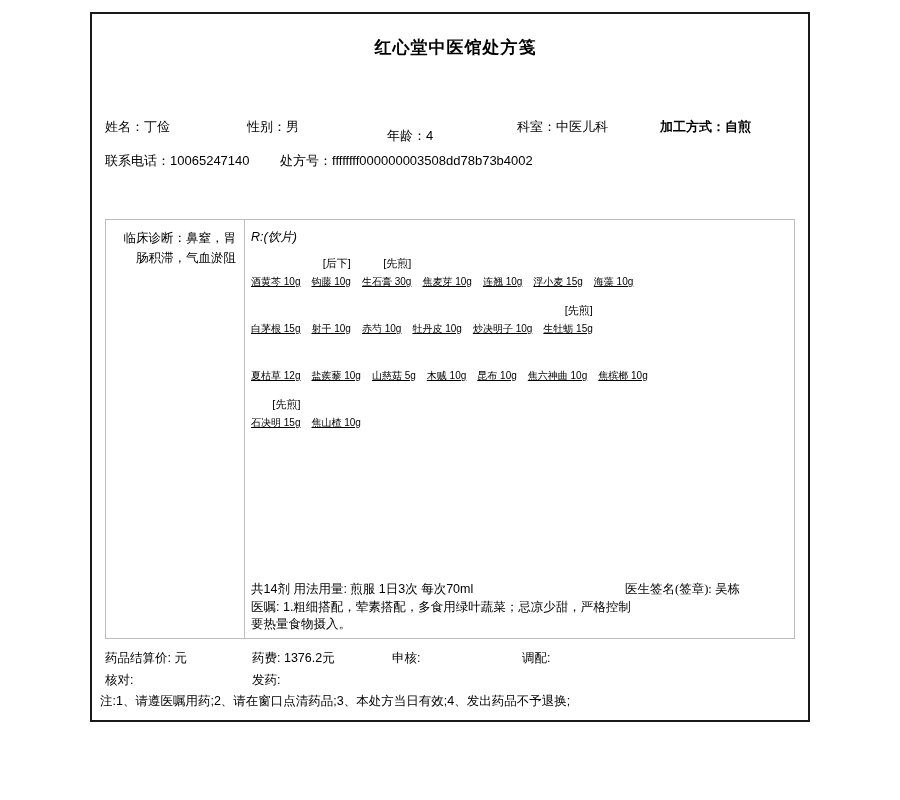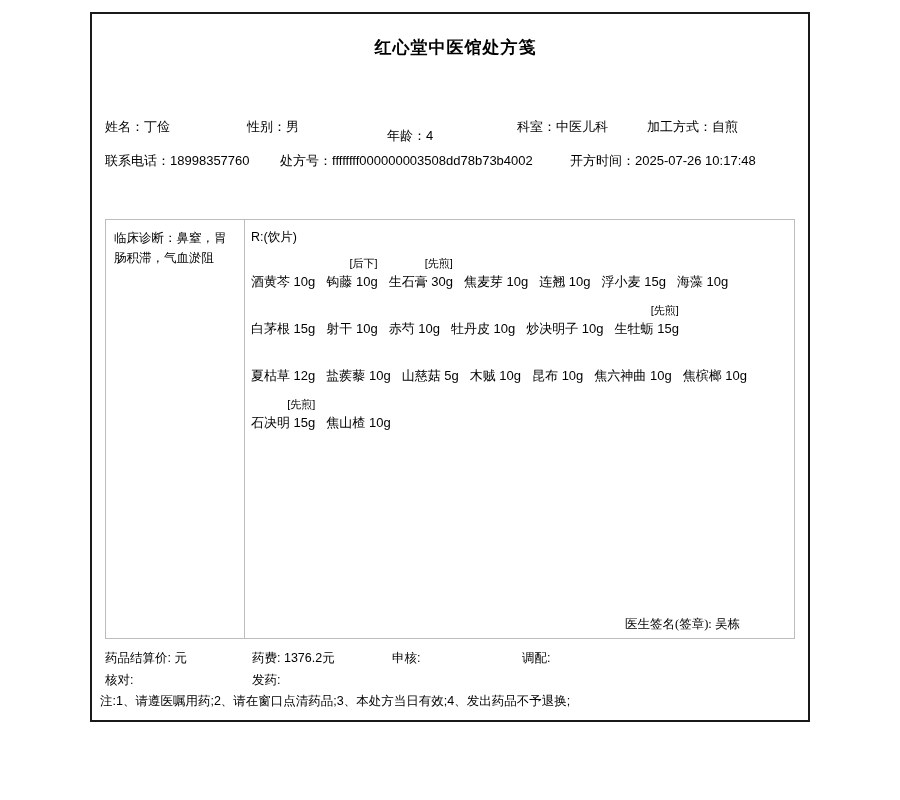--- a/index.html
+++ b/index.html
@@ -16,39 +16,39 @@
     font-size:17px;font-weight:bold;letter-spacing:1px;padding-left:11px;
   }
   .hdr-row{position:absolute;left:0;right:0;height:18px;font-size:13px;}
   .hdr-row1{top:104px;}
   .hdr-row2{top:138px;}
   .field{position:absolute;white-space:nowrap;}
   .hdr-row1 .field:nth-of-type(1){left:13px;}
   .hdr-row1 .field:nth-of-type(2){left:155px;}
   .hdr-row1 .field:nth-of-type(3){left:295px;margin-top:9px;}
   .hdr-row1 .field:nth-of-type(4){left:425px;}
-  .hdr-row1 .field:nth-of-type(5){left:555px;}
+  .hdr-row1 .field:nth-of-type(5){left:568px;font-weight:bold;}
   .hdr-row2 .field:nth-of-type(1){left:13px;}
   .hdr-row2 .field:nth-of-type(2){left:188px;}
   .hdr-row2 .field:nth-of-type(3){left:478px;}
   .rx-box{
     position:absolute;left:13px;top:205px;width:690px;height:420px;
     border:1px solid #bdbdbd;display:flex;box-sizing:border-box;
   }
   .diag-cell{
     width:139px;border-right:1px solid #bdbdbd;box-sizing:border-box;
-    padding:8px 8px;font-size:12.5px;line-height:20px;
+    padding:8px 8px;font-size:12.5px;line-height:20px;text-align:right;
   }
   .rx-cell{flex:1;position:relative;padding:8px 6px;box-sizing:border-box;font-size:12.5px;}
-  .rx-header{height:18px;line-height:18px;}
+  .rx-header{height:18px;line-height:18px;font-style:italic;}
   #herb-rows{margin-top:8px;}
   .hrow{margin-bottom:9px;white-space:nowrap;}
   .herb{display:inline-block;margin-right:11px;vertical-align:bottom;}
   .ann{height:18px;line-height:18px;font-size:11px;text-align:right;white-space:nowrap;}
-  .hname{height:20px;line-height:20px;font-size:13px;white-space:nowrap;}
+  .hname{height:20px;line-height:20px;font-size:10px;white-space:nowrap;text-decoration:underline;}
   .usage{position:absolute;left:6px;right:6px;bottom:5px;}
   .usage-line{position:relative;height:18px;line-height:18px;white-space:nowrap;}
   .doctor{position:absolute;left:374px;top:0;white-space:nowrap;font-family:Liberation Serif, serif;}
   .instr{max-width:384px;line-height:17px;margin-top:1px;}
   .footer-row{position:absolute;left:0;right:0;height:18px;font-size:12.5px;}
   .footer-row1{top:636px;}
   .footer-row2{top:658px;}
   .footer-row1 .field:nth-of-type(1){left:13px;}
   .footer-row1 .field:nth-of-type(2){left:160px;}
   .footer-row1 .field:nth-of-type(3){left:300px;}
@@ -65,41 +65,42 @@
   <div class="title">红心堂中医馆处方笺</div>
 
   <div class="hdr-row hdr-row1">
       <span class="field">姓名：丁俭</span>
       <span class="field">性别：男</span>
       <span class="field">年龄：4</span>
       <span class="field">科室：中医儿科</span>
       <span class="field">加工方式：自煎</span>
     </div>
   <div class="hdr-row hdr-row2">
-      <span class="field">联系电话：18998357760</span>
+      <span class="field">联系电话：10065247140</span>
       <span class="field">处方号：ffffffff000000003508dd78b73b4002</span>
-      <span class="field">开方时间：2025-07-26 10:17:48</span>
     </div>
 
   <div class="rx-box">
     <div class="diag-cell">
       <span>临床诊断：</span><span>鼻窒，胃肠积滞，气血淤阻</span>
     </div>
     <div class="rx-cell">
       <div class="rx-header">R:(饮片)</div>
       <div id="herb-rows">
           <div class="hrow"><span class="herb"><div class="ann"></div><div class="hname">酒黄芩 10g</div></span><span class="herb"><div class="ann">[后下]</div><div class="hname">钩藤 10g</div></span><span class="herb"><div class="ann">[先煎]</div><div class="hname">生石膏 30g</div></span><span class="herb"><div class="ann"></div><div class="hname">焦麦芽 10g</div></span><span class="herb"><div class="ann"></div><div class="hname">连翘 10g</div></span><span class="herb"><div class="ann"></div><div class="hname">浮小麦 15g</div></span><span class="herb"><div class="ann"></div><div class="hname">海藻 10g</div></span></div>
           <div class="hrow"><span class="herb"><div class="ann"></div><div class="hname">白茅根 15g</div></span><span class="herb"><div class="ann"></div><div class="hname">射干 10g</div></span><span class="herb"><div class="ann"></div><div class="hname">赤芍 10g</div></span><span class="herb"><div class="ann"></div><div class="hname">牡丹皮 10g</div></span><span class="herb"><div class="ann"></div><div class="hname">炒决明子 10g</div></span><span class="herb"><div class="ann">[先煎]</div><div class="hname">生牡蛎 15g</div></span></div>
           <div class="hrow"><span class="herb"><div class="ann"></div><div class="hname">夏枯草 12g</div></span><span class="herb"><div class="ann"></div><div class="hname">盐蒺藜 10g</div></span><span class="herb"><div class="ann"></div><div class="hname">山慈菇 5g</div></span><span class="herb"><div class="ann"></div><div class="hname">木贼 10g</div></span><span class="herb"><div class="ann"></div><div class="hname">昆布 10g</div></span><span class="herb"><div class="ann"></div><div class="hname">焦六神曲 10g</div></span><span class="herb"><div class="ann"></div><div class="hname">焦槟榔 10g</div></span></div>
           <div class="hrow"><span class="herb"><div class="ann">[先煎]</div><div class="hname">石决明 15g</div></span><span class="herb"><div class="ann"></div><div class="hname">焦山楂 10g</div></span></div>
         </div>
       <div class="usage">
         <div class="usage-line">
+          <span>共14剂 用法用量: 煎服 1日3次 每次70ml</span>
           <span class="doctor"><span>医生签名(签章): </span><span>吴栋</span></span>
         </div>
+        <div class="instr">医嘱: 1.粗细搭配，荤素搭配，多食用绿叶蔬菜；忌凉少甜，严格控制要热量食物摄入。</div>
       </div>
     </div>
   </div>
 
   <div class="footer-row footer-row1">
       <span class="field">药品结算价: 元</span>
       <span class="field">药费: 1376.2元</span>
       <span class="field">申核: </span>
       <span class="field">调配: </span>
     </div>

